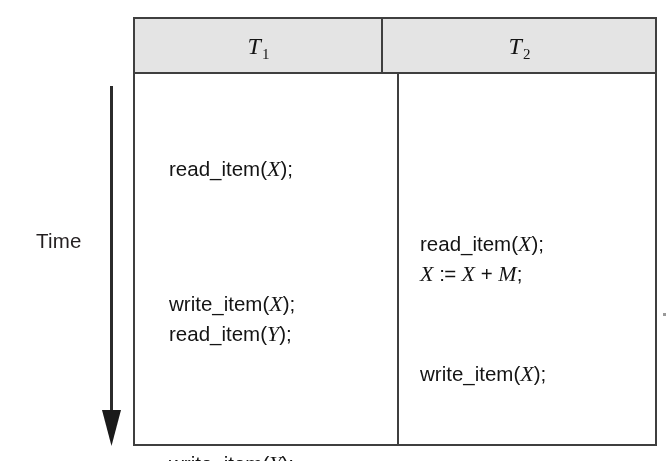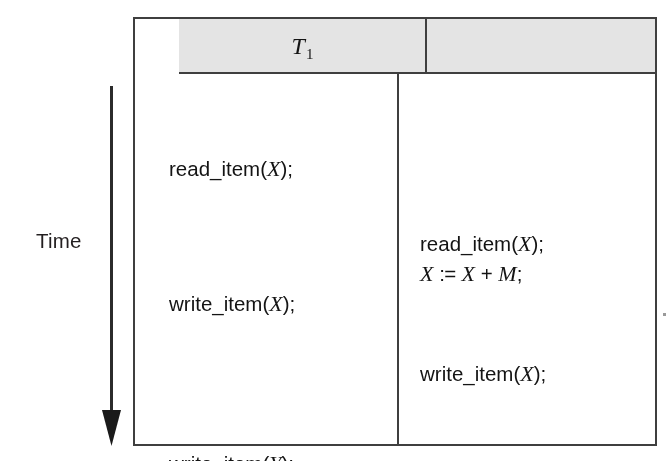--- a/index.html
+++ b/index.html
@@ -50,21 +50,20 @@
     height: 429px;
     border: 2px solid #3f3f3f;
     box-sizing: border-box;
     background: #ffffff;
   }
   .table-header-row {
     display: flex;
     height: 53px;
     background: #e4e4e4;
     border-bottom: 2px solid #3f3f3f;
-    margin-left: 44px;
   }
   .header-cell {
     display: flex;
     align-items: center;
     justify-content: center;
     box-sizing: border-box;
   }
   .header-cell.col-1 { width: 248px; border-right: 2px solid #3f3f3f; }
   .header-cell.col-2 { flex: 1; }
   .txn-title {
@@ -133,26 +132,30 @@
     <polygon points="10,330 29,330 19.5,366" fill="#1a1a1a"></polygon>
   </svg>
 </div>
 
 <div id="schedule-table">
 
   <div class="table-header-row">
     <div class="header-cell col-1">
       <span class="txn-title"><span>T</span><sub>1</sub></span>
     </div>
+    <div class="header-cell col-2">
+      <span class="txn-title"><span>T</span><sub>2</sub></span>
+    </div>
   </div>
 
   <div class="table-body-row">
     <div class="body-cell col-1" id="cell-t1">
         <div class="op-line" style="top: 84px;">read_item(<i>X</i>);</div>
         <div class="op-line" style="top: 219px;">write_item(<i>X</i>);</div>
+        <div class="op-line" style="top: 249px;">read_item(<i>Y</i>);</div>
         <div class="op-line" style="top: 379px;">write_item(<i>Y</i>);</div>
       </div>
     <div class="body-cell col-2" id="cell-t2">
         <div class="op-line" style="top: 159px;">read_item(<i>X</i>);</div>
         <div class="op-line" style="top: 189px;"><i>X</i> <span class="assign">:=</span> <i>X</i> + <i>M</i>;</div>
         <div class="op-line" style="top: 289px;">write_item(<i>X</i>);</div>
       </div>
   </div>
 
 </div>

